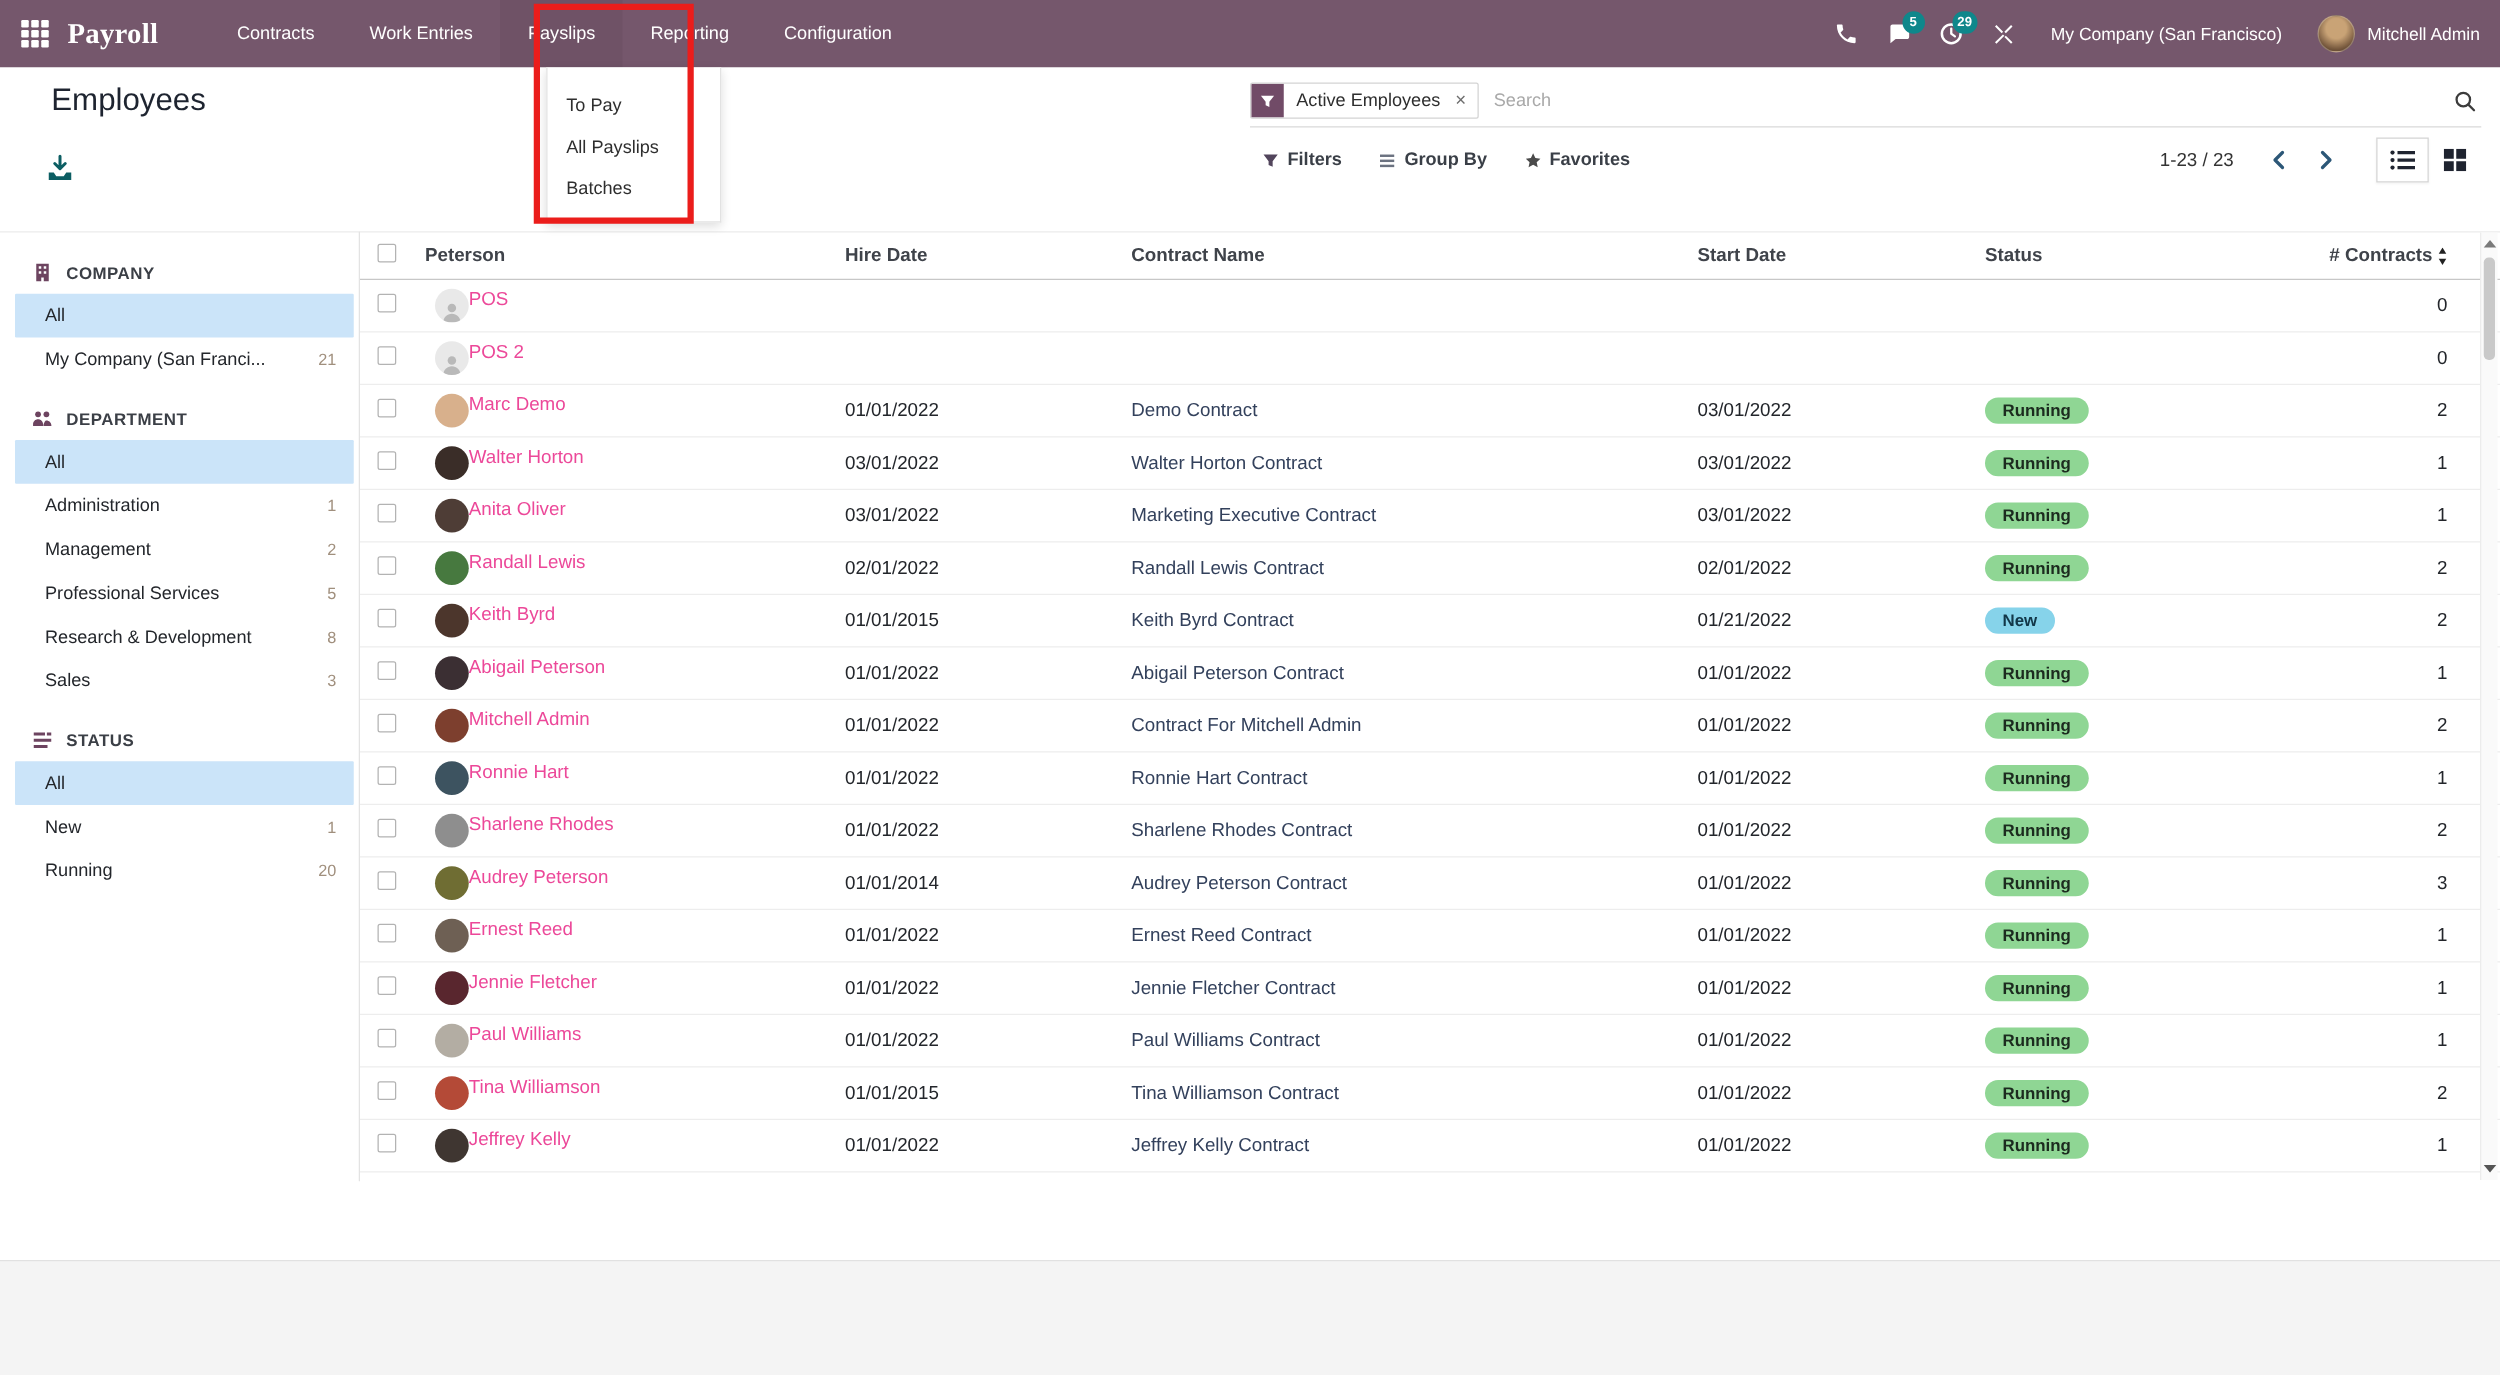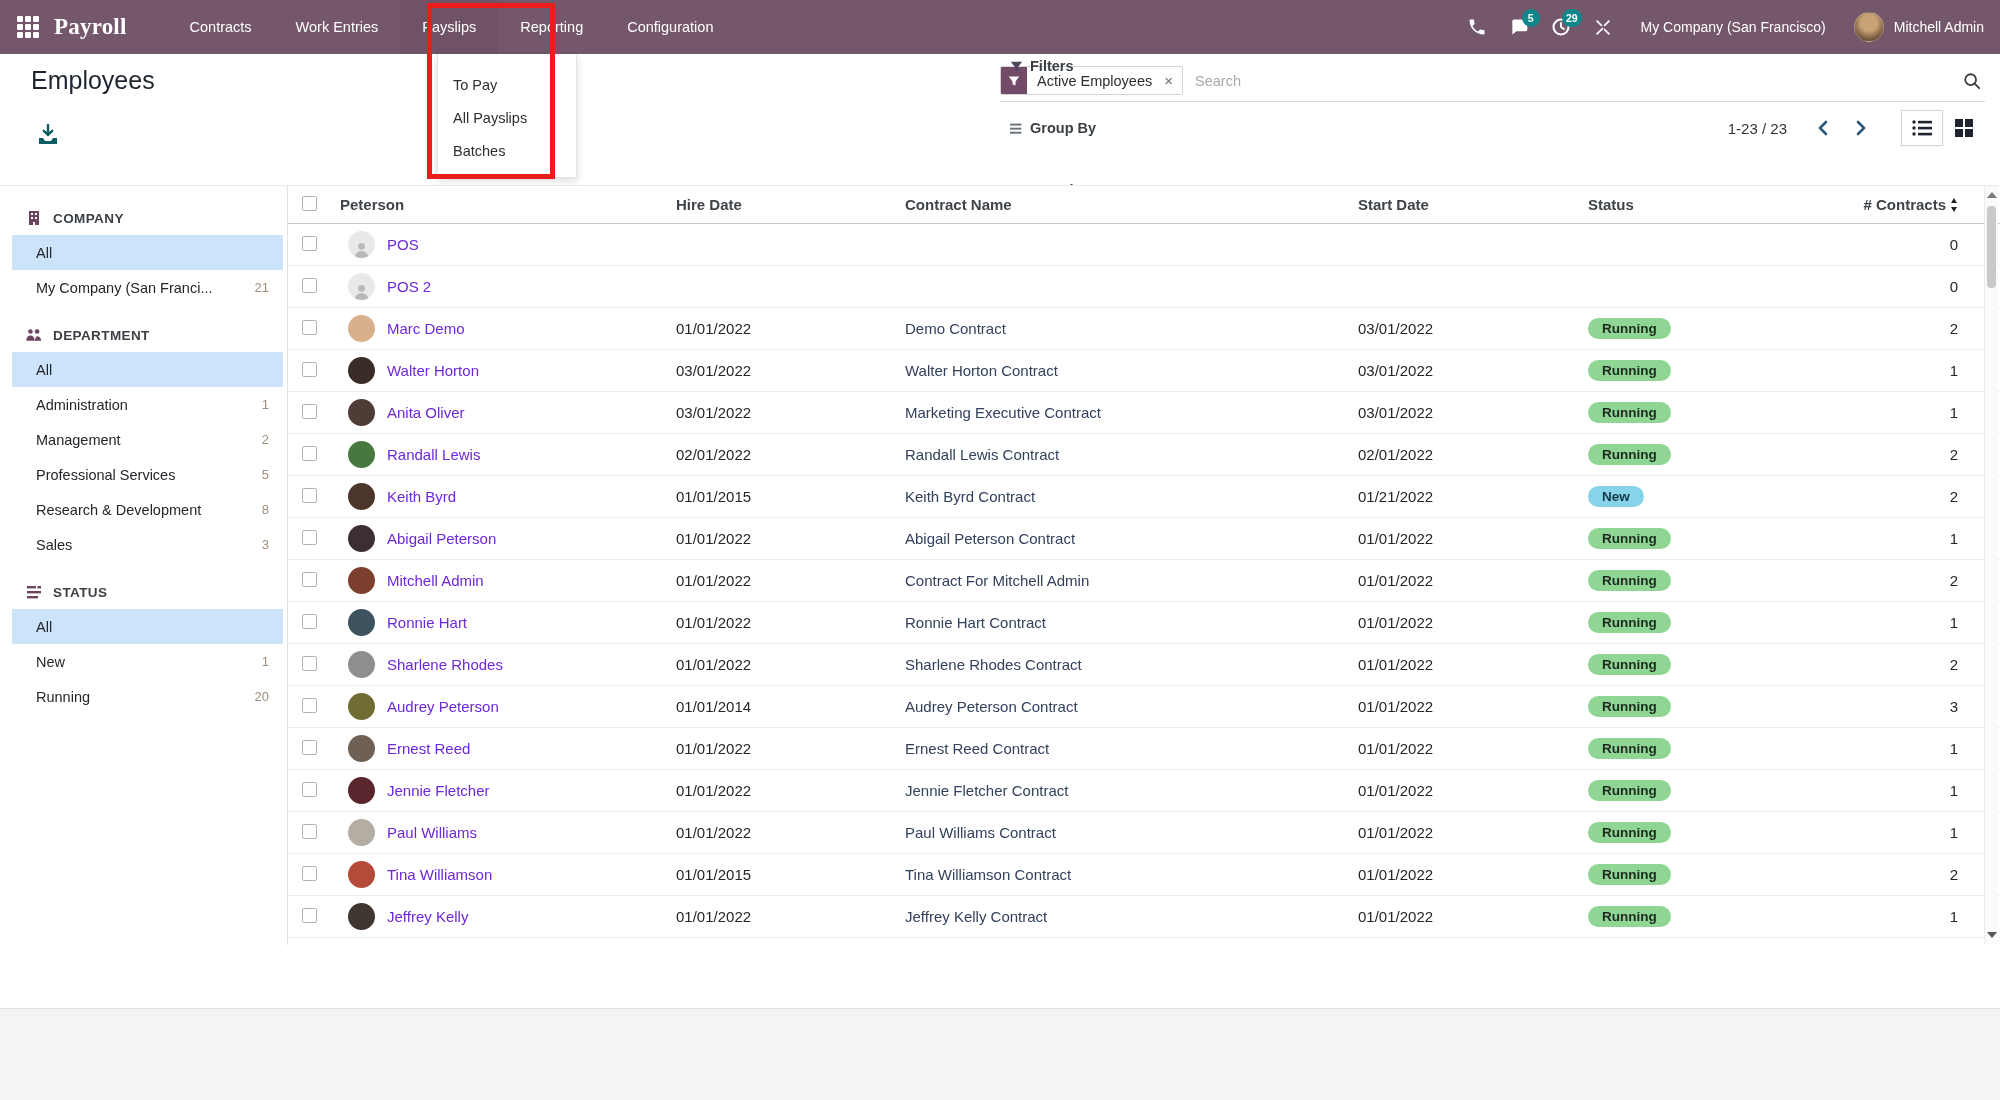--- a/index.html
+++ b/index.html
@@ -40,38 +40,38 @@
     box-shadow:0 3px 8px rgba(0,0,0,.14); padding:14px 0 10px 0;
   }
   .dropdown-item { height:33px; display:flex; align-items:center; padding:0 15px; font-size:14.5px; color:#2e2e2e; cursor:pointer; }
   .red-box {
     position:absolute; left:427px; top:3px; width:128px; height:176px; z-index:50;
     border:5px solid var(--annotation_red,#EB1D1B); pointer-events:none;
   }
 
   
   .control-panel { position:absolute; left:0; top:54px; width:2000px; height:131px; background:#fff; }
-  .page-title { position:absolute; left:31px; top:12px; font-size:25px; color:#1e2430; }
+  .page-title { position:absolute; left:41px; top:12px; font-size:25px; color:#1e2430; }
   .export-btn { position:absolute; left:36px; top:68px; width:24px; height:24px; cursor:pointer; }
 
   .search-area {
     position:absolute; left:1000px; right:15px; top:6px; height:42px;
     display:flex; align-items:center; border-bottom:1px solid #d9d9d9;
   }
   .facet { display:flex; align-items:stretch; height:29px; border:1px solid #d3d3d3; border-radius:2px; background:#fff; overflow:hidden; flex:none; }
   .facet-icon { width:26px; background:var(--facet_icon_bg,#714B67); display:flex; align-items:center; justify-content:center; }
   .facet-icon svg { width:12px; height:12px; }
   .facet-label { display:flex; align-items:center; padding:0 10px; font-size:14.5px; color:#2e2e2e; }
   .facet-remove { display:flex; align-items:center; padding:0 9px 0 2px; color:#6e6e6e; font-size:15px; cursor:pointer; }
   .search-input { flex:1; border:none; outline:none; font-size:14.5px; padding:0 12px; color:#333; font-family:"Liberation Sans",sans-serif; background:transparent; }
   .search-input::placeholder { color:#a9a9a9; }
   .search-glass { width:18px; height:18px; margin-right:4px; cursor:pointer; flex:none; }
 
   .controls-row { position:absolute; left:1000px; right:15px; top:54px; height:40px; display:flex; align-items:center; }
-  .filter-buttons { display:flex; gap:46px; margin-left:10px;flex-direction:column; }
+  .filter-buttons { display:flex; gap:30px; margin-left:10px; }
   .cp-btn { display:flex; align-items:center; gap:7px; font-size:14.5px; color:#3a3f47; cursor:pointer; font-weight:600; }
   .cp-btn svg { width:13px; height:13px; }
   .pager { margin-left:auto; display:flex; align-items:center; gap:6px;justify-content:flex-end; }
   .pager-text { font-size:15px; color:#333; margin-right:14px; }
   .pager-arrow { width:32px; height:30px; display:flex; align-items:center; justify-content:center; cursor:pointer; }
   .switcher { display:flex; margin-left:18px; }
   .view-btn { width:42px; height:36px; display:flex; align-items:center; justify-content:center; cursor:pointer; border:1px solid transparent; }
   .view-btn.active { border-color:#d4d4d4; background:#fff; box-shadow:0 1px 2px rgba(0,0,0,.05); }
 
   
@@ -90,21 +90,21 @@
   .list { position:absolute; left:288px; top:185px; right:0; height:760px; background:#fff; border-top:1px solid #ebebeb; }
   .grid-cols { display:grid; grid-template-columns:52px 310px 228px 455px 235px 270px 1fr; align-items:center; }
   .thead { height:38px; border-bottom:1px solid #c7c7c7; font-size:15px; font-weight:700; color:#3f434a; }
   .th { white-space:nowrap; }
   .th-hire { padding-left:26px; } .th-contract { padding-left:27px; }
   .th-start { padding-left:25px; } .th-status { padding-left:20px; }
   .th-num { justify-self:end; padding-right:42px; display:flex; align-items:center; gap:4px; }
   .row { height:42px; border-bottom:1px solid #ededed; font-size:15px; cursor:pointer; }
   .cell-check { padding-left:14px; }
   .checkbox { width:15px; height:15px; border:1px solid #b3b3b3; border-radius:2px; background:#fff; display:inline-block; cursor:pointer; }
-  .cell-emp { display:flex; align-items:center; gap:12px; color:#6d28d9; padding-left:8px; }
+  .cell-emp { display:flex; align-items:flex-start; color:#ec4899; padding-left:8px; }
   .avatar { width:27px; height:27px; border-radius:50%; background:#e9e9e9; overflow:hidden; display:flex; align-items:flex-end; justify-content:center; flex:none; }
   .avatar svg { width:17px; height:17px; fill:#b9b9b9; }
   .cell-date { padding-left:26px; color:#23262b; }
   .cell-contract { padding-left:27px; color:#33415c; }
   .cell-start { padding-left:25px; }
   .cell-status { padding-left:20px; }
   .pill { display:inline-block; padding:3px 14px; border-radius:12px; font-size:13.5px; font-weight:700; color:#1c2b1f; }
   .pill-running { background:var(--running_badge_bg,#8FD694); }
   .pill-new { background:var(--new_badge_bg,#86D3EA); color:#123748; }
   .cell-num { justify-self:end; padding-right:42px; color:#23262b; }

